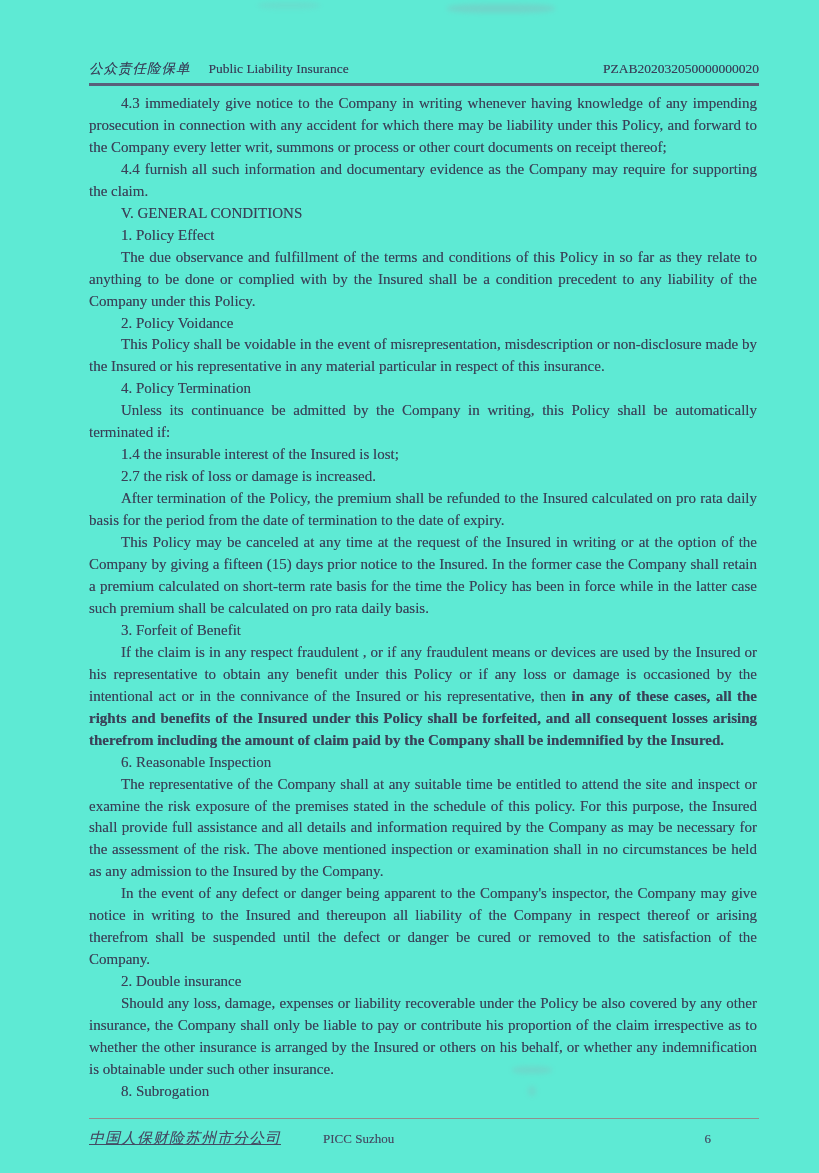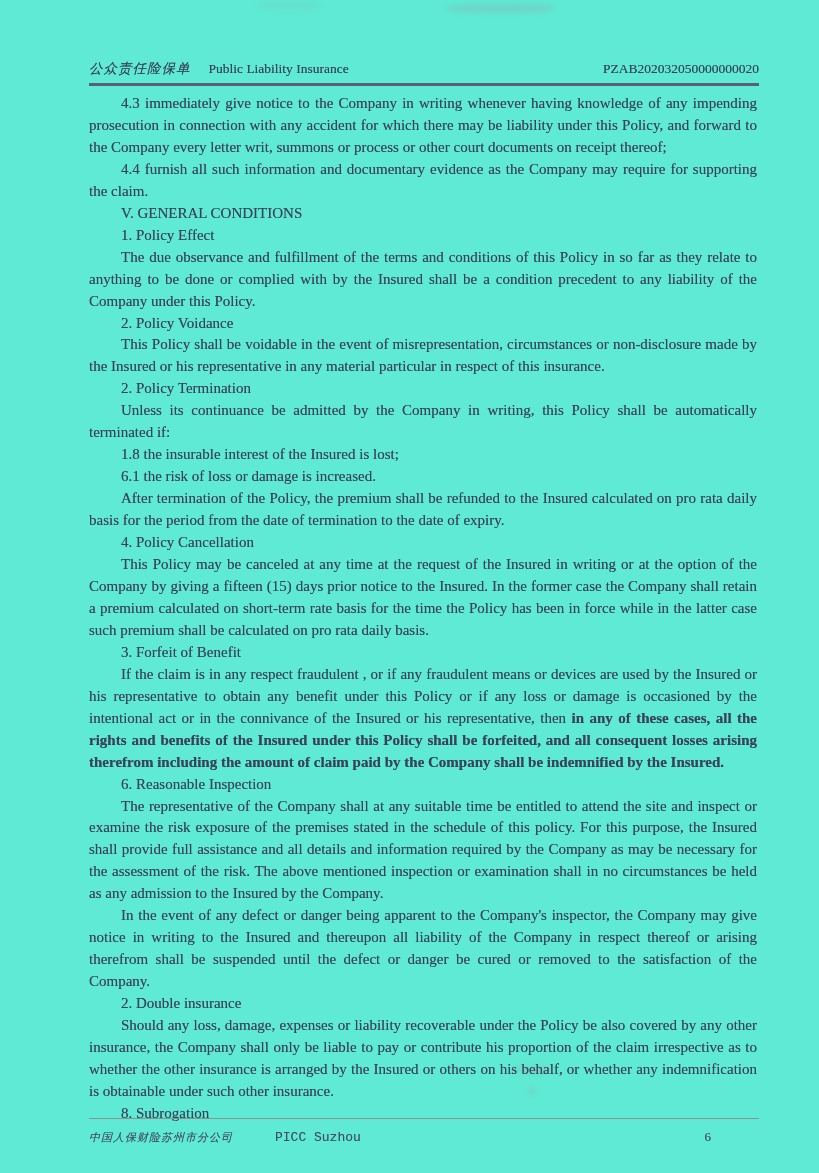--- a/index.html
+++ b/index.html
@@ -82,24 +82,25 @@
   }
   .ftr-row {
     display: flex;
     align-items: baseline;
     font-size: 13px;
     color: #454c64;
     text-shadow: 0 0 0.5px rgba(69,76,100,0.5);
   }
   .ftr .cn {
     font-style: italic;
-    font-size: 11px;
+    font-size: 15px;
     letter-spacing: 1px;
+    text-decoration: underline;
   }
-  .ftr .en { margin-left: 42px; font-family: Liberation Mono, monospace; }
+  .ftr .en { margin-left: 42px; }
   .ftr .pageno {
     margin-left: auto;
     margin-right: 48px;
   }
 </style>
 </head>
 <body>
 
 <div class="page">
 
@@ -116,27 +117,26 @@
     <span class="policy">PZAB202032050000000020</span>
   </header>
 
   <main class="doc">
       <p><span>4.3 immediately give notice to the Company in writing whenever having knowledge of any impending prosecution in connection with any accident for which there may be liability under this Policy, and forward to the Company every letter writ, summons or process or other court documents on receipt thereof;</span></p>
       <p><span>4.4 furnish all such information and documentary evidence as the Company may require for supporting the claim.</span></p>
       <p><span>V. GENERAL CONDITIONS</span></p>
       <p><span>1. Policy Effect</span></p>
       <p><span>The due observance and fulfillment of the terms and conditions of this Policy in so far as they relate to anything to be done or complied with by the Insured shall be a condition precedent to any liability of the Company under this Policy.</span></p>
       <p><span>2. Policy Voidance</span></p>
-      <p><span>This Policy shall be voidable in the event of misrepresentation, circumstances or non-disclosure made by the Insured or his representative in any material particular in respect of this insurance.</span></p>
-      <p><span>2. Policy Termination</span></p>
+      <p><span>This Policy shall be voidable in the event of misrepresentation, misdescription or non-disclosure made by the Insured or his representative in any material particular in respect of this insurance.</span></p>
+      <p><span>4. Policy Termination</span></p>
       <p><span>Unless its continuance be admitted by the Company in writing, this Policy shall be automatically terminated if:</span></p>
-      <p><span>1.8 the insurable interest of the Insured is lost;</span></p>
-      <p><span>6.1 the risk of loss or damage is increased.</span></p>
+      <p><span>1.4 the insurable interest of the Insured is lost;</span></p>
+      <p><span>2.7 the risk of loss or damage is increased.</span></p>
       <p><span>After termination of the Policy, the premium shall be refunded to the Insured calculated on pro rata daily basis for the period from the date of termination to the date of expiry.</span></p>
-      <p><span>4. Policy Cancellation</span></p>
       <p><span>This Policy may be canceled at any time at the request of the Insured in writing or at the option of the Company by giving a fifteen (15) days prior notice to the Insured. In the former case the Company shall retain a premium calculated on short-term rate basis for the time the Policy has been in force while in the latter case such premium shall be calculated on pro rata daily basis.</span></p>
       <p><span>3. Forfeit of Benefit</span></p>
       <p><span>If the claim is in any respect fraudulent , or if any fraudulent means or devices are used by the Insured or his representative to obtain any benefit under this Policy or if any loss or damage is occasioned by the intentional act or in the connivance of the Insured or his representative, then </span><span class="bold">in any of these cases, all the rights and benefits of the Insured under this Policy shall be forfeited, and all consequent losses arising therefrom including the amount of claim paid by the Company shall be indemnified by the Insured.</span></p>
       <p><span>6. Reasonable Inspection</span></p>
       <p><span>The representative of the Company shall at any suitable time be entitled to attend the site and inspect or examine the risk exposure of the premises stated in the schedule of this policy. For this purpose, the Insured shall provide full assistance and all details and information required by the Company as may be necessary for the assessment of the risk. The above mentioned inspection or examination shall in no circumstances be held as any admission to the Insured by the Company.</span></p>
       <p><span>In the event of any defect or danger being apparent to the Company's inspector, the Company may give notice in writing to the Insured and thereupon all liability of the Company in respect thereof or arising therefrom shall be suspended until the defect or danger be cured or removed to the satisfaction of the Company.</span></p>
       <p><span>2. Double insurance</span></p>
       <p><span>Should any loss, damage, expenses or liability recoverable under the Policy be also covered by any other insurance, the Company shall only be liable to pay or contribute his proportion of the claim irrespective as to whether the other insurance is arranged by the Insured or others on his behalf, or whether any indemnification is obtainable under such other insurance.</span></p>
       <p><span>8. Subrogation</span></p>
     </main>

